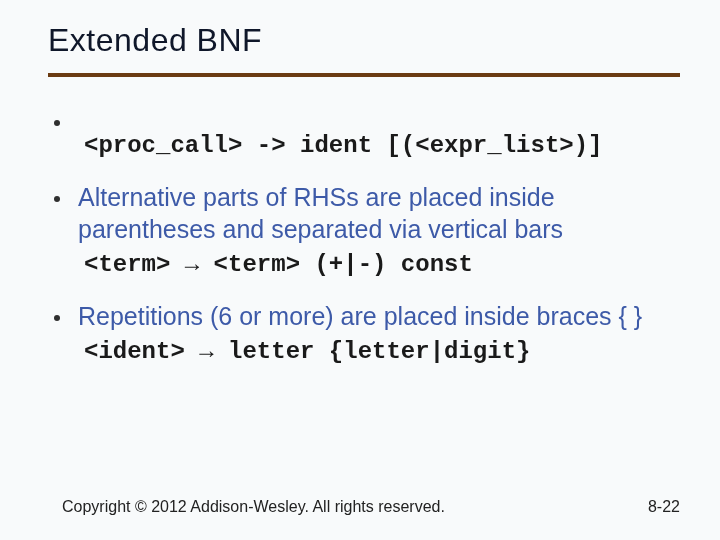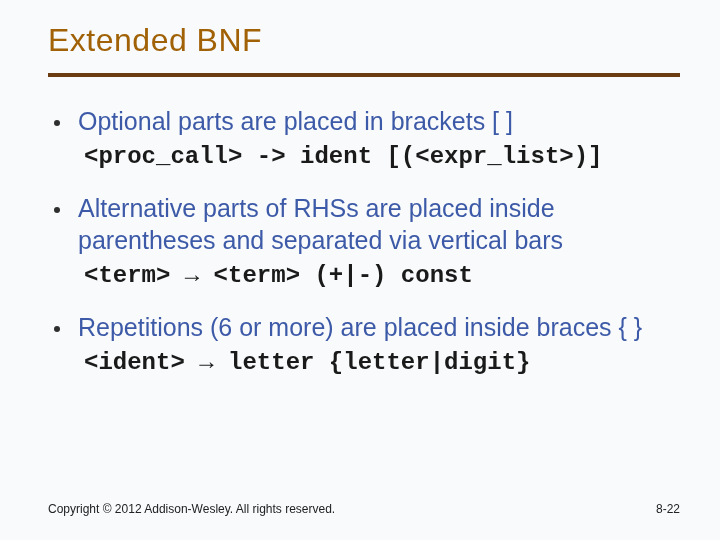--- a/index.html
+++ b/index.html
@@ -4,21 +4,21 @@
 <style>
   * { box-sizing: border-box; margin: 0; padding: 0; }
   html, body { width: 720px; height: 540px; }
   body {
     background: #f8fafb;
     font-family: "Lucida Sans", "Lucida Grande", "Trebuchet MS", sans-serif;
     position: relative;
     padding: 22px 40px 0 48px;
   }
   .title {
-    color: #a16207;
+    color: #0f172a;
     font-size: 32px;
     font-weight: 400;
     letter-spacing: 0.5px;
     margin-bottom: 14px;
   }
   .hr {
     height: 4px;
     background: #6b3b12;
     margin-bottom: 28px;
   }
@@ -49,38 +49,37 @@
     color: #1a1a1a;
     font-size: 24px;
     margin-left: 36px;
     margin-top: 4px;
     margin-bottom: 22px;
     white-space: pre;
   }
   .footer {
     position: absolute;
     bottom: 24px;
-    left: 48px;
+    left: 62px;
     right: 40px;
     display: flex;
     justify-content: space-between;
     font-family: Arial, sans-serif;
-    font-size: 12px;
+    font-size: 16px;
     color: #222;
   }
 </style>
 </head>
 <body>
 
 <div class="title">Extended BNF</div>
 <div class="hr"></div>
 
 <div class="bullet-row">
   <div class="dot"></div>
-  <div class="bullet-text">Optional parts are placed in brackets [ ]</div>
 </div>
 <div class="code">&lt;proc_call&gt; -&gt; ident [(&lt;expr_list&gt;)]</div>
 
 <div class="bullet-row">
   <div class="dot"></div>
   <div class="bullet-text">Alternative parts of RHSs are placed inside parentheses and separated via vertical bars</div>
 </div>
 <div class="code">&lt;term&gt; → &lt;term&gt; (+|-) const</div>
 
 <div class="bullet-row">

